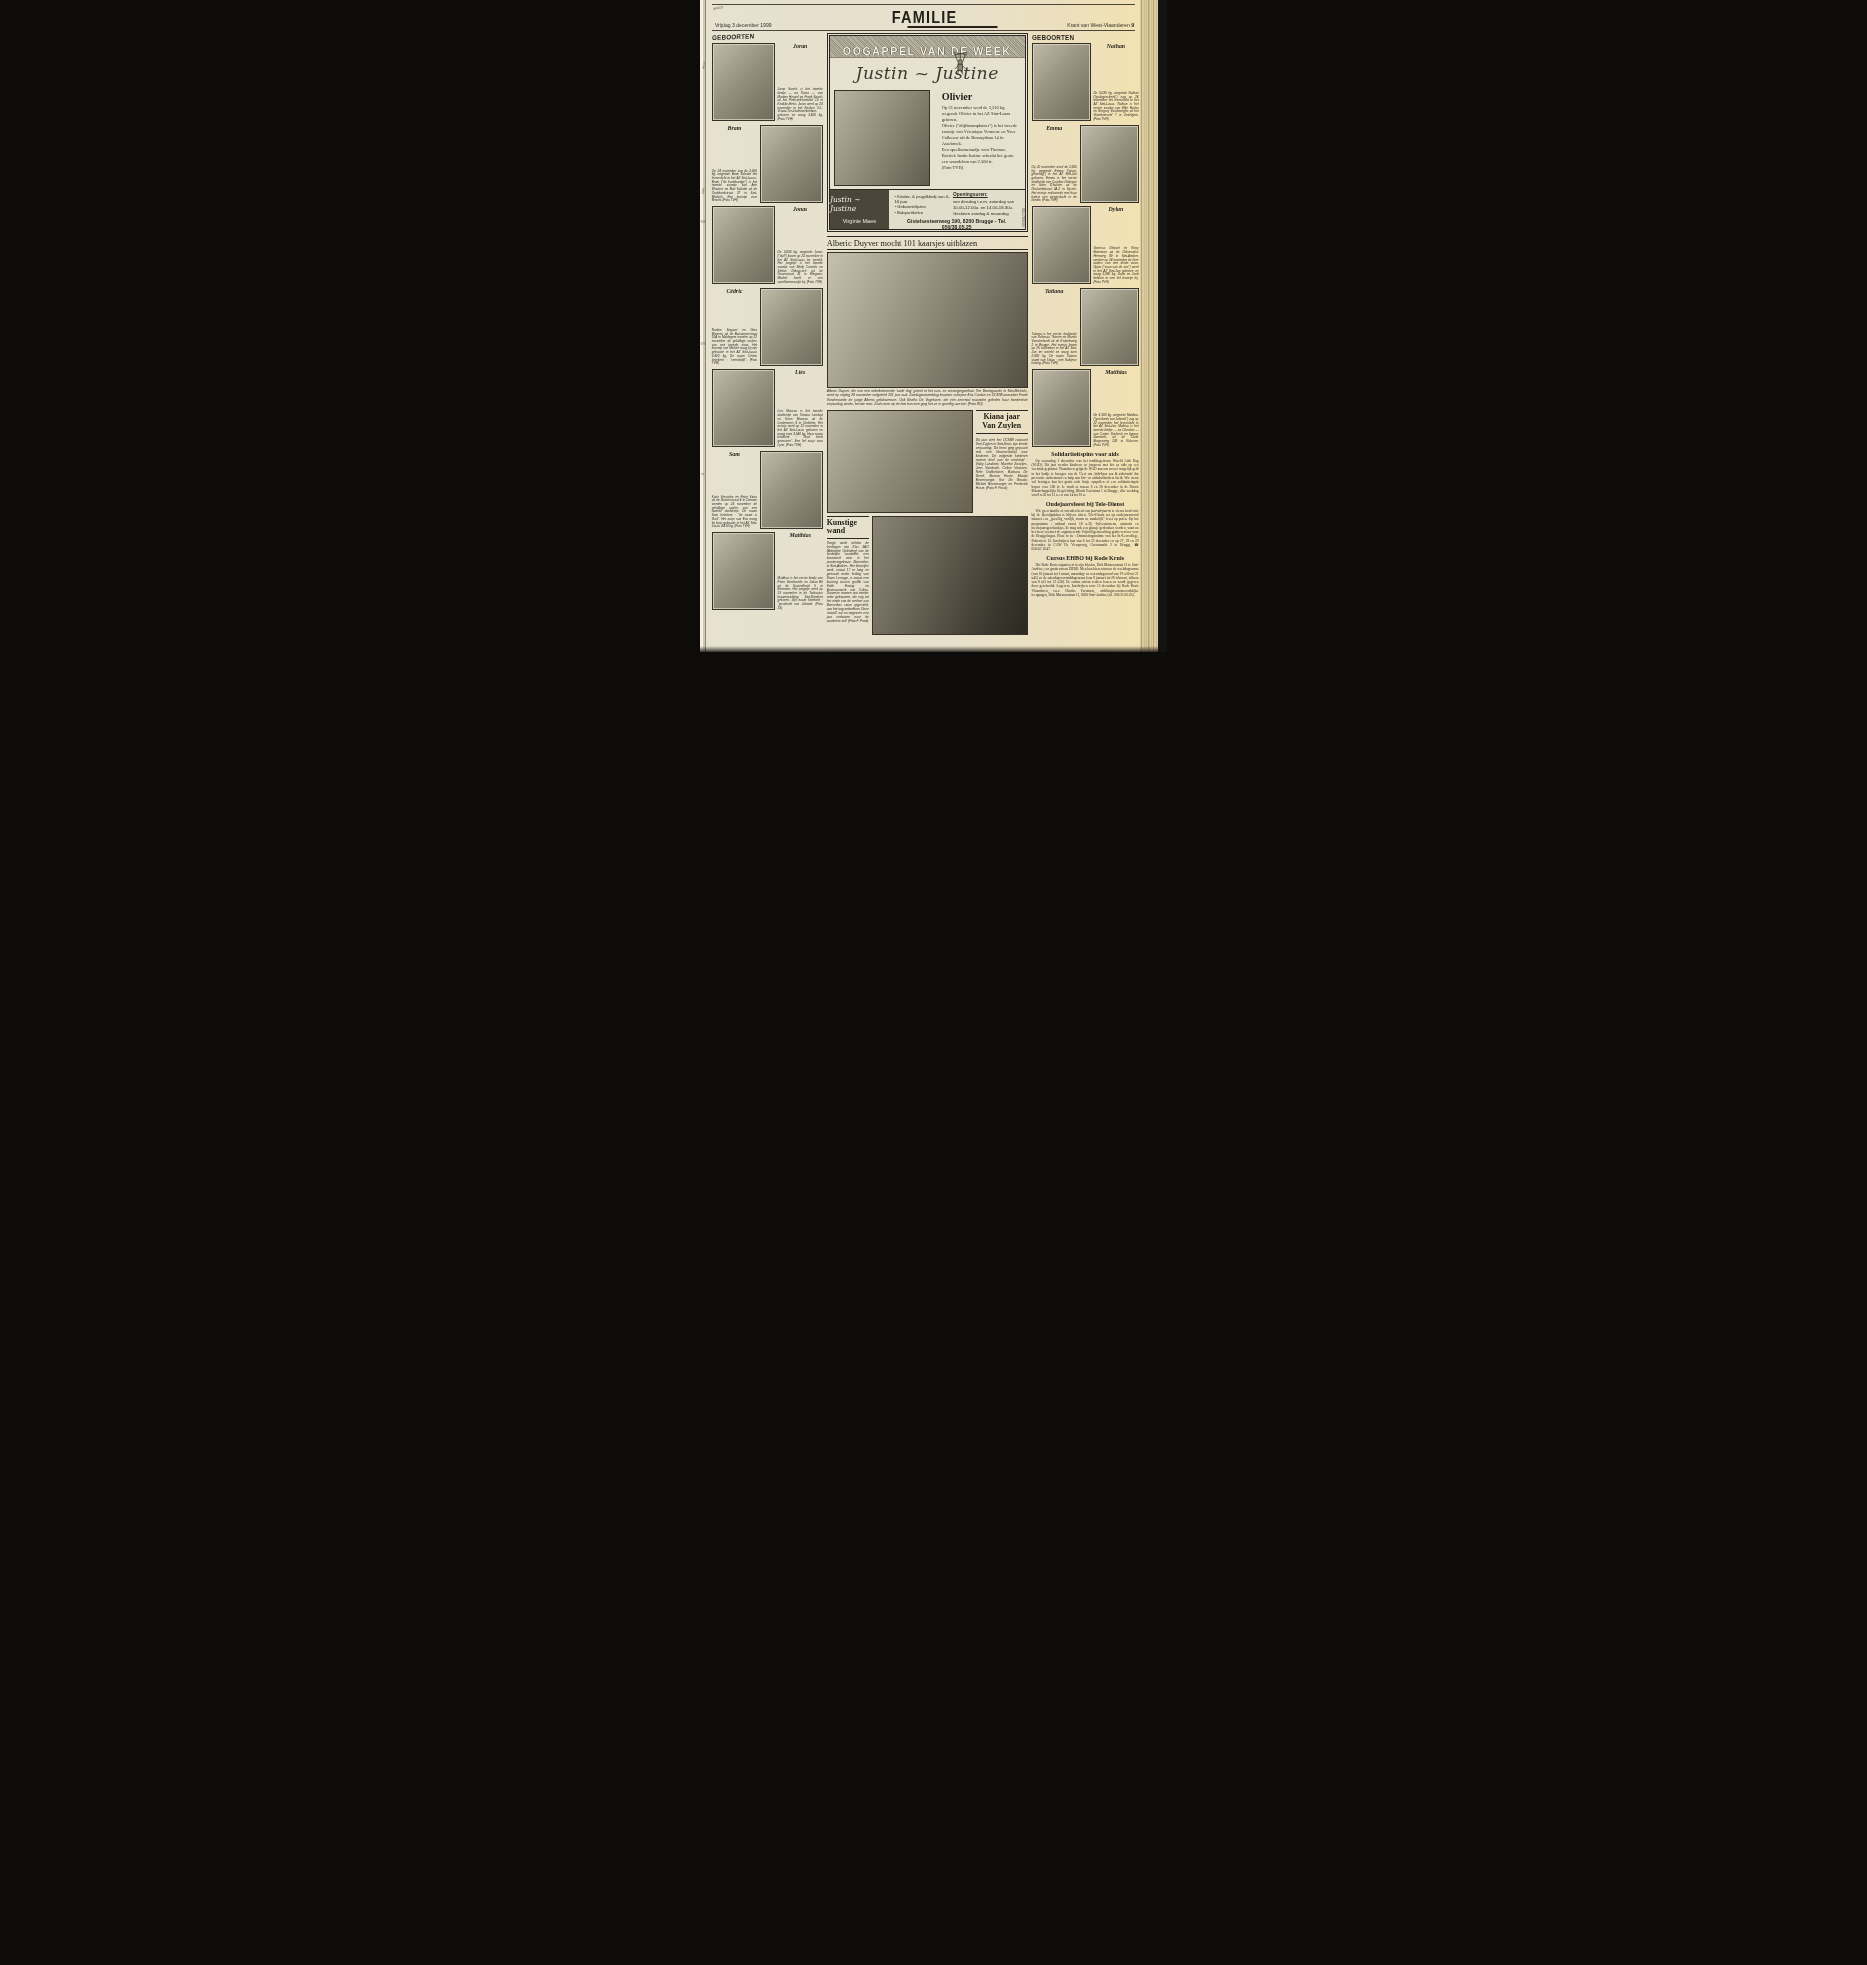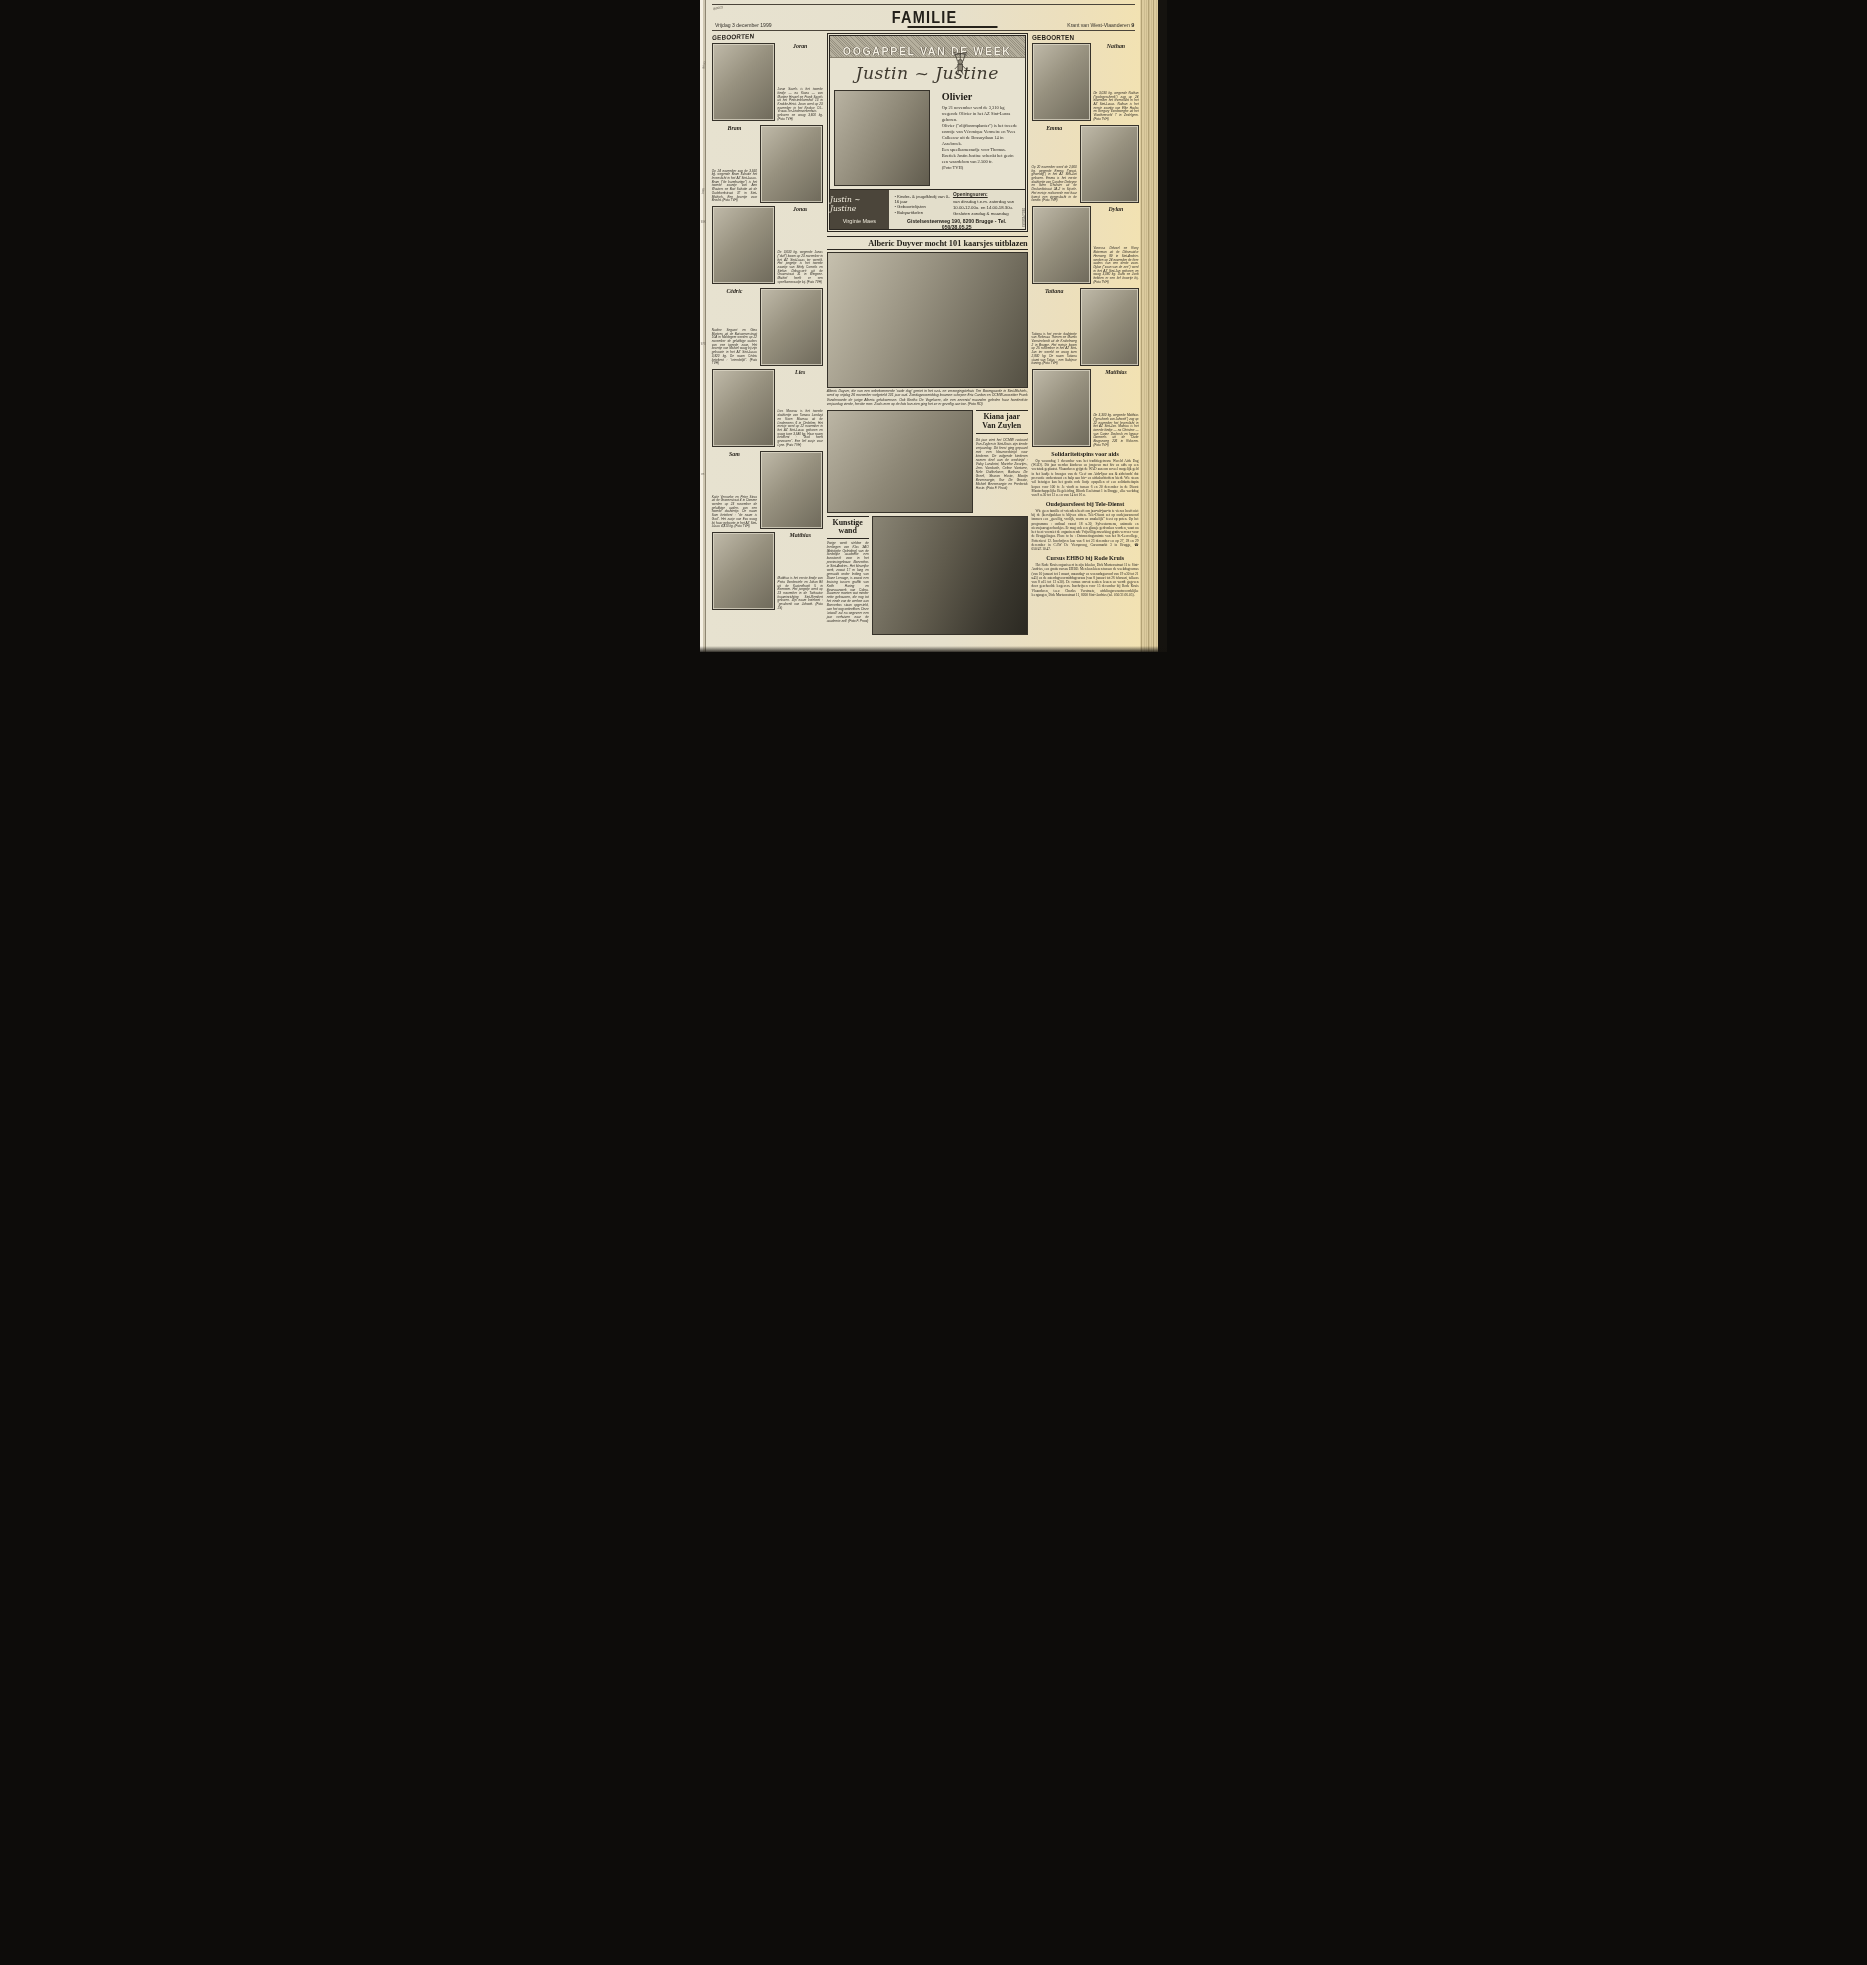--- a/index.html
+++ b/index.html
@@ -76,38 +76,38 @@
   .bullets{width:47%;display:flex;flex-direction:column;justify-content:space-between;
            font-size:4.3px;padding:1.6px 0 3.1px 0;color:#2e2a23;}
   .bullets div::before{content:"• ";}
   .hours{flex:1;font-size:4.3px;color:#2e2a23;}
   .hours-title{font-weight:bold;font-size:4.9px;text-decoration:underline;margin-bottom:1.6px;}
   .hours-lines{white-space:pre-line;line-height:1.45;}
   .address{font-weight:bold;font-size:5.1px;text-align:center;padding:0.4px 0 1.2px 0;color:#23201a;}
   .ad-code{position:absolute;right:0.4px;bottom:1.6px;writing-mode:vertical-rl;font-size:2.6px;color:#55504a;}
   
   .rule{border-top:0.4px solid #2b2721;}
-  .alb-h{font-family:"Liberation Serif",serif;font-weight:bold;font-size:8.3px;text-align:right;
+  .alb-h{font-family:"Liberation Serif",serif;font-weight:normal;font-size:8.3px;text-align:left;
          margin:1.6px 0;color:#23201a;}
   .alb-photo{height:134px;border:0.4px solid #36322a;margin-top:1.6px;
              background:linear-gradient(115deg,#c6c0ae,#9a9483 40%,#716c5d 75%,#545043);}
   .caption{font-style:italic;font-size:3.4px;line-height:1.25;text-align:justify;margin-top:1.2px;color:#2e2a23;}
   .vz-row{display:flex;gap:3.1px;margin-top:3.5px;}
   .vz-photo{width:144px;height:101px;flex:none;border:0.4px solid #36322a;
             background:linear-gradient(125deg,#bcb6a5,#8e8877 50%,#666152);}
   .vz-right{flex:1;min-width:0;}
   .vz-title{font-family:"Liberation Serif",serif;font-weight:bold;font-size:7.9px;line-height:1.1;
             text-align:center;border-top:0.4px solid #2b2721;border-bottom:0.4px solid #2b2721;
             padding:2.4px 0;white-space:pre-line;color:#23201a;}
   .vz-body{font-style:italic;font-size:3.3px;line-height:1.22;text-align:justify;margin-top:3.9px;
            overflow-wrap:anywhere;color:#2e2a23;}
   .kw-row{display:flex;gap:3.1px;margin-top:3.5px;}
   .kw-left{width:42px;flex:none;}
   .kw-title{font-family:"Liberation Serif",serif;font-weight:bold;font-size:7.9px;line-height:1.05;
-            text-align:center;border-top:0.4px solid #2b2721;border-bottom:0.4px solid #2b2721;
+            border-top:0.4px solid #2b2721;border-bottom:0.4px solid #2b2721;
             padding:2px 0;white-space:pre-line;color:#23201a;}
   .kw-body{font-style:italic;font-size:3.2px;line-height:1.22;text-align:justify;margin-top:3.1px;
            overflow-wrap:anywhere;color:#2e2a23;}
   .kw-photo{flex:1;height:117px;border:0.4px solid #36322a;
             background:linear-gradient(110deg,#8a8575,#5f5a4c 45%,#3a372e 80%,#2b2922);}
   
   .article h3{font-family:"Liberation Serif",serif;font-size:6.1px;text-align:center;
               margin:3.9px 0 1.6px 0;color:#23201a;}
   .article p{font-family:"Liberation Serif",serif;font-size:3.5px;line-height:1.22;margin:0;
              text-align:justify;text-indent:3.9px;color:#2c2822;}

